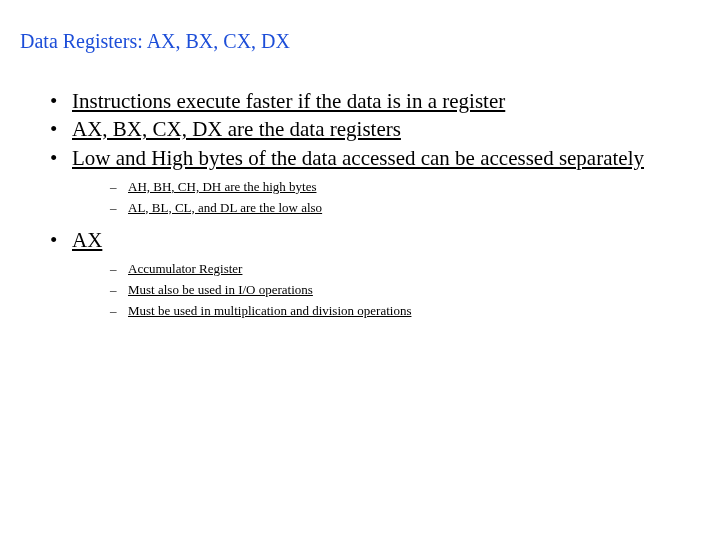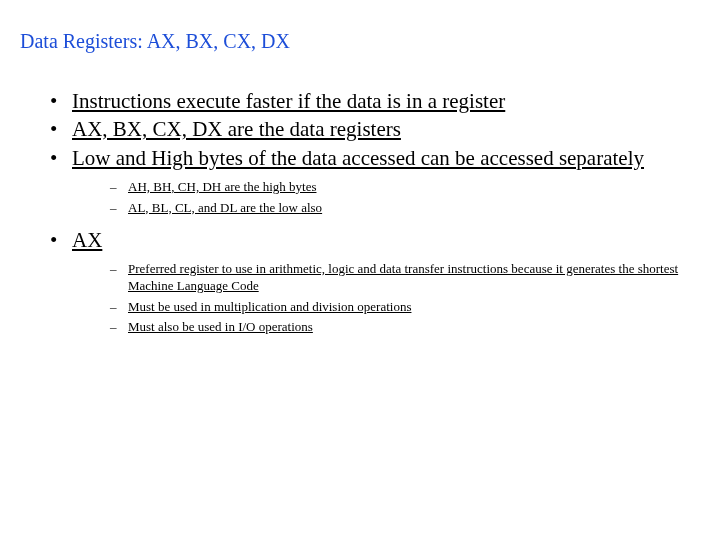--- a/index.html
+++ b/index.html
@@ -66,18 +66,18 @@
   <li>
     <span>Low and High bytes of the data accessed can be accessed separately</span>
     <ul class="sub">
       <li>AH, BH, CH, DH are the high bytes</li>
       <li>AL, BL, CL, and DL are the low also</li>
     </ul>
   </li>
   <li>
     <span>AX</span>
     <ul class="sub">
-      <li>Preferred register to use in arithmetic, logic and data transfer instructions because it generates the shortest Machine Language Code</li>
+      <li>Accumulator Register</li>
+      <li>Must also be used in I/O operations</li>
       <li>Must be used in multiplication and division operations</li>
-      <li>Must also be used in I/O operations</li>
     </ul>
   </li>
 </ul>
 
 </body></html>

